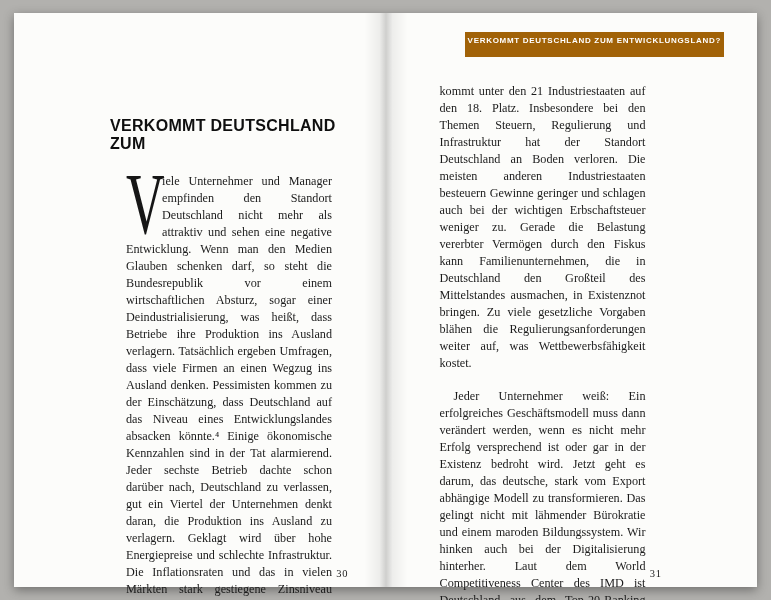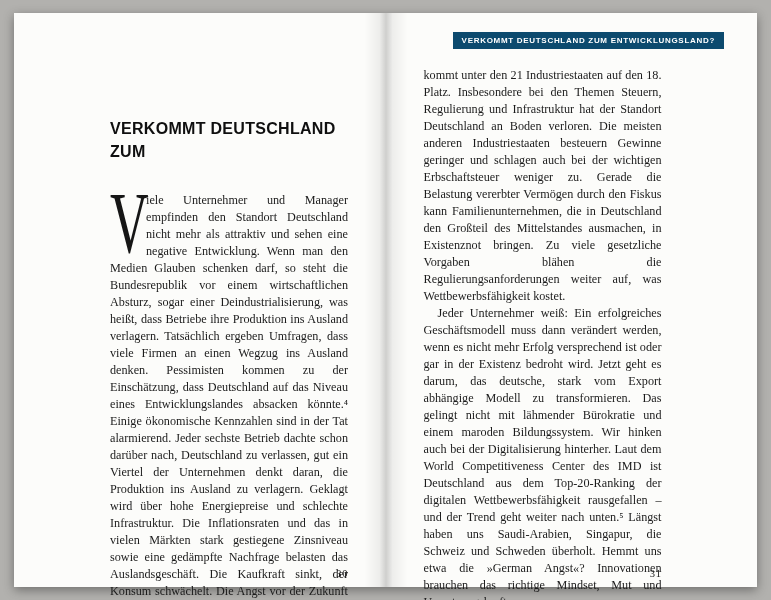--- a/index.html
+++ b/index.html
@@ -46,32 +46,32 @@
   }
 
   
   .page.left .text-block {
     position: absolute;
     left: 96px;
     top: 104px;
     width: 238px;
   }
   .chapter-title {
-    margin: 0 0 29px 0;
+    margin: 0 0 20px 0;
     font-family: "Liberation Sans", "DejaVu Sans", sans-serif;
     font-weight: bold;
     font-size: 16px;
-    line-height: 23px;
+    line-height: 18px;
     letter-spacing: 0.3px;
     color: #0f0f0f;
   }
   .chapter-title .title-line { display: block; }
 
   .body-text p {
-    margin: 0;
+    margin: 16px;
     font-size: 12.2px;
     line-height: 17px;
     text-align: justify;
     color: #1b1b1b;
     hyphens: auto;
     -webkit-hyphens: auto;
   }
   p.indent { text-indent: 14px; }
 
   .dropcap {
@@ -96,24 +96,24 @@
     text-align: right;
   }
   .page.left .folio  { left: 96px; width: 238px; }
   .page.right .folio { left: 38px; width: 238px; margin-top: 48px; }
 
   
   .running-header {
     position: absolute;
     top: 19px;
     right: 33px;
-    height: 17px;
+    height: 25px;
     line-height: 17px;
-    padding: 0 9px;
-    background: #0c4a6e;
+    padding: 0 3px;
+    background: #a16207;
     color: #ffffff;
     font-family: "Liberation Sans", "DejaVu Sans", sans-serif;
     font-size: 8px;
     font-weight: bold;
     letter-spacing: 0.7px;
     white-space: nowrap;
   }
   .page.right .text-block {
     position: absolute;
     left: 38px;

